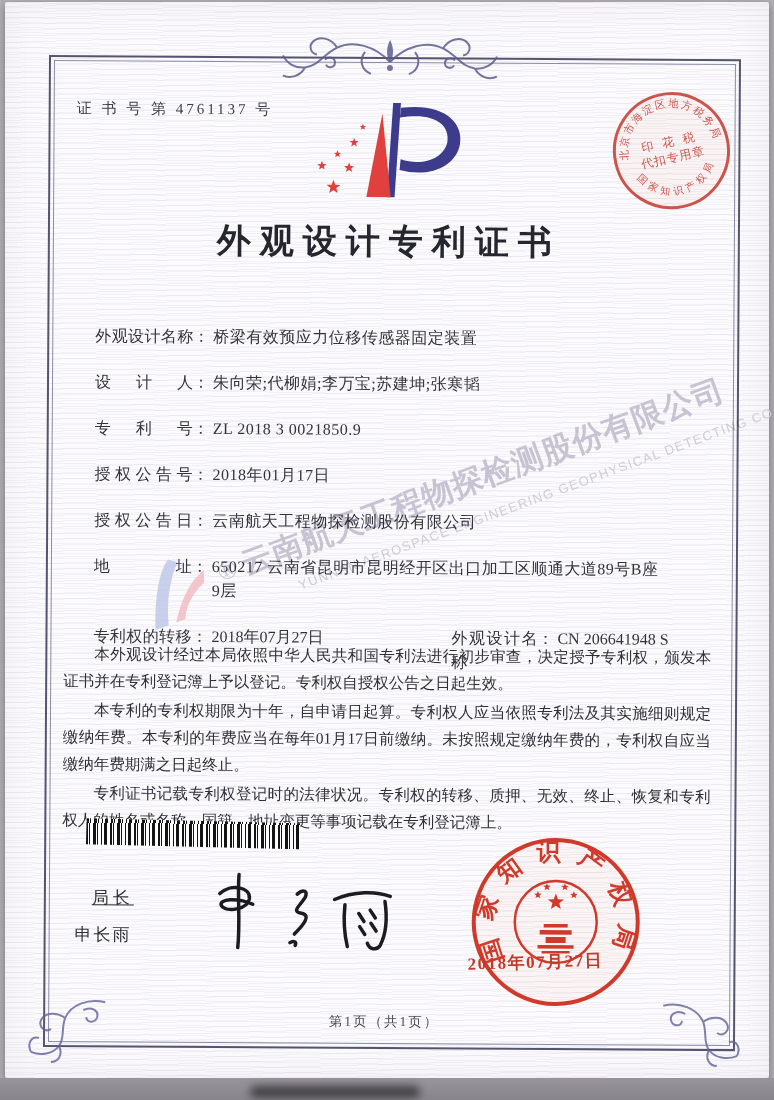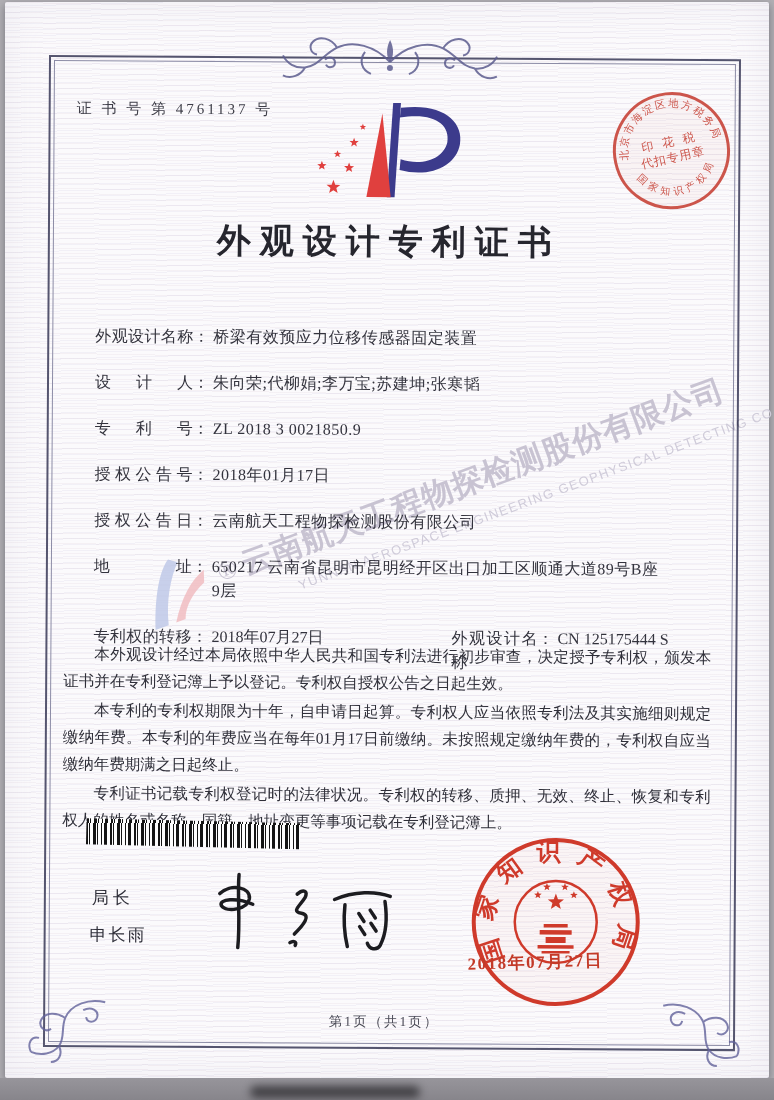--- a/index.html
+++ b/index.html
@@ -43,22 +43,22 @@
   .body-text{position:absolute;left:64px;top:643px;width:648px;font-size:15.5px;
              color:#2f2f39;text-align:justify;}
   .body-text p{margin:0 0 3px 0;text-indent:2em;line-height:1.72;}
   
   .barcode{position:absolute;left:88px;top:822px;width:214px;height:26px;transform:rotate(1deg);
     background:repeating-linear-gradient(90deg,
       #141414 0 2px,#fdfdfd 2px 3px,#141414 3px 4px,#fdfdfd 4px 7px,
       #141414 7px 10px,#fdfdfd 10px 11px,#141414 11px 12px,#fdfdfd 12px 15px,
       #141414 15px 16px,#fdfdfd 16px 18px,#141414 18px 21px,#fdfdfd 21px 24px);}
   
-  .sig-title{position:absolute;left:94px;top:888px;font-size:17px;letter-spacing:4px;color:#2e2e38;}
-  .sig-name{position:absolute;left:92px;top:925px;font-size:17px;letter-spacing:2px;color:#2e2e38;}
+  .sig-title{position:absolute;left:94px;top:888px;font-size:17px;letter-spacing:4px;color:#2e2e38;text-decoration:underline;}
+  .sig-name{position:absolute;left:77px;top:925px;font-size:17px;letter-spacing:2px;color:#2e2e38;}
   .sig-hand{position:absolute;left:208px;top:864px;}
   
   .seal{position:absolute;left:470px;top:833px;}
   .seal-date{position:absolute;left:470px;top:949px;width:180px;font-size:17px;letter-spacing:1.5px;
              color:#c33a28;transform:rotate(-2deg);font-weight:600;}
   .tax-stamp{position:absolute;left:604px;top:84px;transform:rotate(-13deg);opacity:.92;}
   
   .footer{position:absolute;left:0;width:774px;top:1013px;text-align:center;
           font-size:13.5px;letter-spacing:2px;color:#4a4a56;}
   
@@ -176,21 +176,21 @@
           <span class="flabel">地址</span><span class="fcolon">：</span>
           <span class="fvalue">650217 云南省昆明市昆明经开区出口加工区顺通大道89号B座9层</span>
         </div>
         <div class="field-row double">
           <div class="grp1">
             <span class="flabel">专利权的转移</span><span class="fcolon">：</span>
             <span>2018年07月27日</span>
           </div>
           <div class="grp2">
             <span class="flabel">外观设计名称</span><span class="fcolon">：</span>
-            <span>CN 125175444 S</span>
+            <span>CN 206641948 S</span>
           </div>
         </div>
       </div>
 
       <div class="body-text">
         <p>本外观设计经过本局依照中华人民共和国专利法进行初步审查，决定授予专利权，颁发本证书并在专利登记簿上予以登记。专利权自授权公告之日起生效。</p>
         <p>本专利的专利权期限为十年，自申请日起算。专利权人应当依照专利法及其实施细则规定缴纳年费。本专利的年费应当在每年01月17日前缴纳。未按照规定缴纳年费的，专利权自应当缴纳年费期满之日起终止。</p>
         <p>专利证书记载专利权登记时的法律状况。专利权的转移、质押、无效、终止、恢复和专利权人的姓名或名称、国籍、地址变更等事项记载在专利登记簿上。</p>
       </div>
 

